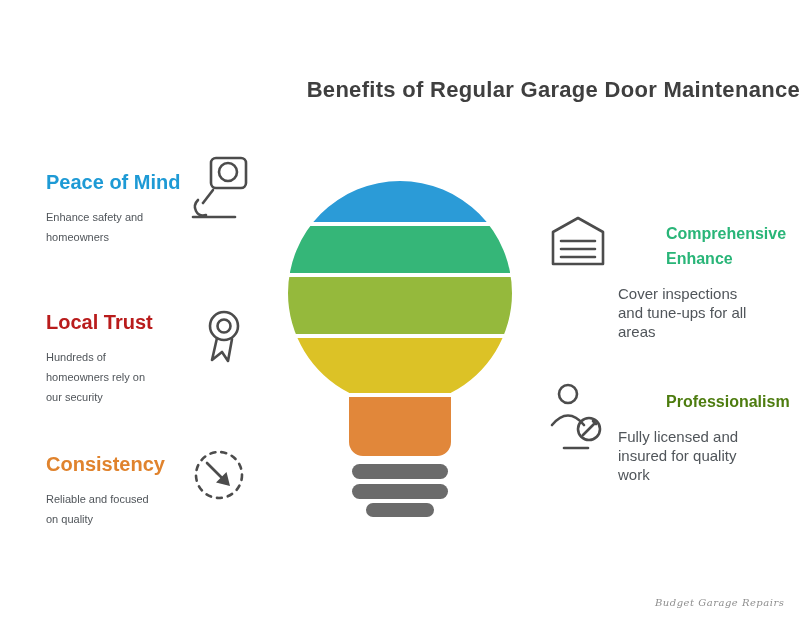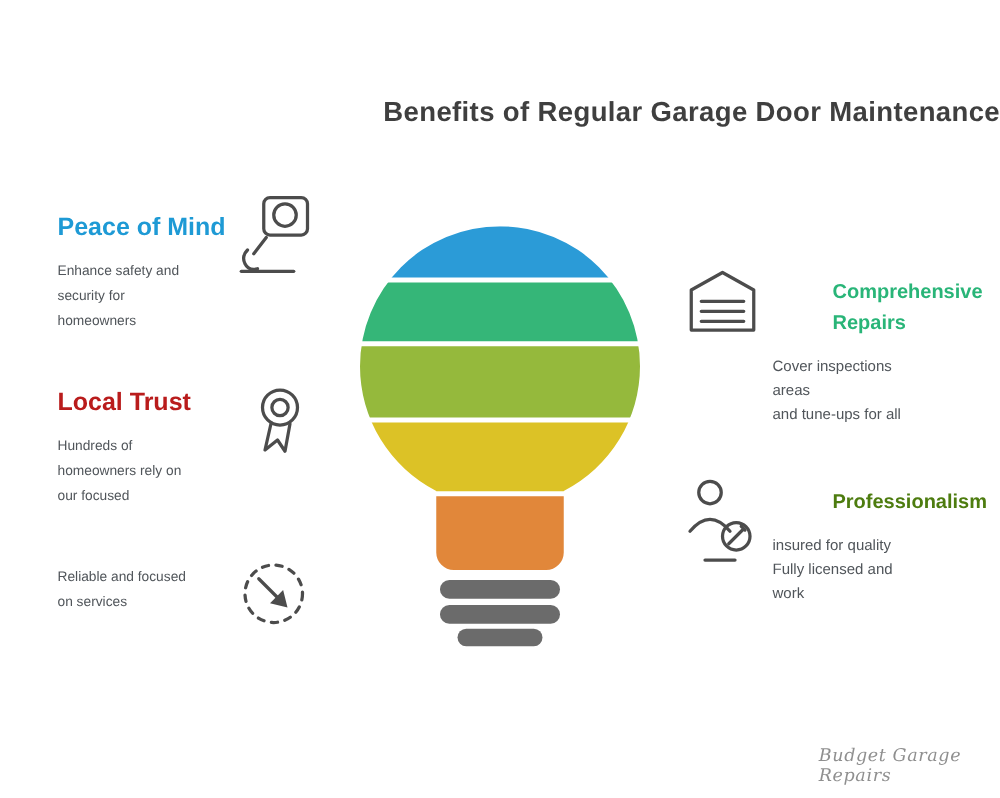--- a/index.html
+++ b/index.html
@@ -7,79 +7,79 @@
           font-family:"Liberation Sans",sans-serif;}
   .title{position:absolute;top:50px;left:0;width:800px;text-align:right;
          font-size:22px;font-weight:bold;color:#3f3f3f;letter-spacing:.3px;margin-top:27px;}
   
   .litem{position:absolute;left:46px;width:164px;text-align:left;}
   .lhead{font-size:20px;font-weight:bold;margin-bottom:13px;line-height:24px;}
   .lbody{font-size:11px;line-height:20px;color:#50555a;}
   
   .ritem{position:absolute;left:618px;width:178px;text-align:left;}
   .rhead{font-size:16px;font-weight:bold;line-height:25px;margin-bottom:13px;margin-left:48px;}
-  .rbody{font-size:12px;line-height:19px;color:#50555a;}
+  .rbody{font-size:15px;line-height:19px;color:#50555a;}
   .h-blue{color:#1e9ad5;}
   .h-lime{color:#b91c1c;}
   .h-orange{color:#e0832d;}
   .h-emerald{color:#29b578;}
   .h-yellow{color:#4d7c0f;}
   .icon{position:absolute;}
   .icon svg{display:block;}
   .ic{stroke:#4c4c4c;stroke-width:2.6;fill:none;stroke-linecap:round;stroke-linejoin:round;}
   .icf{fill:#4c4c4c;stroke:none;}
   .bulb{position:absolute;left:250px;top:155px;}
   .watermark{position:absolute;left:655px;top:597px;font-family:"DejaVu Serif",serif;
-             font-style:italic;font-size:14px;color:#8f8f8f;letter-spacing:.5px;}
+             font-style:italic;font-size:10px;color:#8f8f8f;letter-spacing:.5px;}
 </style>
 </head>
 <body>
 
 <div class="canvas">
 
   <div class="title">Benefits of Regular Garage Door Maintenance</div>
 
   <div class="litem" style="top:170px">
     <div class="lhead h-blue">Peace of Mind</div>
     <div class="lbody">
       <div>Enhance safety and</div>
-      <div>security for</div>
       <div>homeowners</div>
     </div>
   </div>
   <div class="icon" style="left:190px;top:154px">
     <svg width="60" height="68" viewBox="0 0 60 68">
       <rect class="ic" x="21" y="4" width="35" height="30" rx="5"></rect>
       <circle class="ic" cx="38" cy="18" r="9"></circle>
       <path class="ic" d="M23,36 L13,49" stroke-width="4"></path>
       <path class="ic" d="M8,46 q-5,5 -2,11 q3,6 10,4"></path>
       <path class="ic" d="M3,63 h42"></path>
     </svg>
   </div>
 
   <div class="litem" style="top:310px">
     <div class="lhead h-lime">Local Trust</div>
     <div class="lbody">
       <div>Hundreds of</div>
       <div>homeowners rely on</div>
-      <div>our focused</div>
+      <div>our security</div>
     </div>
   </div>
   <div class="icon" style="left:196px;top:304px">
     <svg width="56" height="64" viewBox="0 0 56 64">
       <circle class="ic" cx="28" cy="22" r="14"></circle>
       <circle class="ic" cx="28" cy="22" r="6.5"></circle>
       <path class="ic" d="M21,34 L16,56 L26,48 L32,57 L36,35"></path>
     </svg>
   </div>
 
   <div class="litem" style="top:452px">
+    <div class="lhead h-orange">Consistency</div>
     <div class="lbody">
       <div>Reliable and focused</div>
-      <div>on services</div>
+      <div>on quality</div>
     </div>
   </div>
   <div class="icon" style="left:190px;top:446px">
     <svg width="58" height="58" viewBox="0 0 58 58">
       <circle class="ic" cx="29" cy="29" r="23" stroke-dasharray="5 6"></circle>
       <path class="ic" d="M17,17 L34,34"></path>
       <path class="icf" d="M40,40 L26,36.5 L36.5,26 Z"></path>
     </svg>
   </div>
 
@@ -106,44 +106,44 @@
 
   <div class="icon" style="left:548px;top:212px">
     <svg width="60" height="60" viewBox="0 0 60 60">
       <path class="ic" d="M5,20 L30,6 L55,20 V52 H5 Z"></path>
       <path class="ic" d="M13,29 h34 M13,37 h34 M13,45 h34"></path>
     </svg>
   </div>
   <div class="ritem" style="top:221px">
     <div class="rhead h-emerald">
       <div>Comprehensive</div>
-      <div>Repairs</div>
+      <div>Enhance</div>
     </div>
     <div class="rbody">
       <div>Cover inspections</div>
+      <div>and tune-ups for all</div>
       <div>areas</div>
-      <div>and tune-ups for all</div>
     </div>
   </div>
 
   <div class="icon" style="left:544px;top:380px">
     <svg width="64" height="72" viewBox="0 0 64 72">
       <circle class="ic" cx="24" cy="14" r="9"></circle>
       <path class="ic" d="M8,45 q16,-19 32,0"></path>
       <circle class="ic" cx="45" cy="49" r="11"></circle>
       <path class="ic" d="M39,55 L51,43 M49,41 l3,3"></path>
       <path class="ic" d="M20,68 h24"></path>
     </svg>
   </div>
   <div class="ritem" style="top:389px">
     <div class="rhead h-yellow">
       <div>Professionalism</div>
     </div>
     <div class="rbody">
+      <div>Fully licensed and</div>
       <div>insured for quality</div>
-      <div>Fully licensed and</div>
       <div>work</div>
     </div>
   </div>
 
   <div class="watermark">Budget Garage Repairs</div>
 
 </div>
 
 </body></html>

